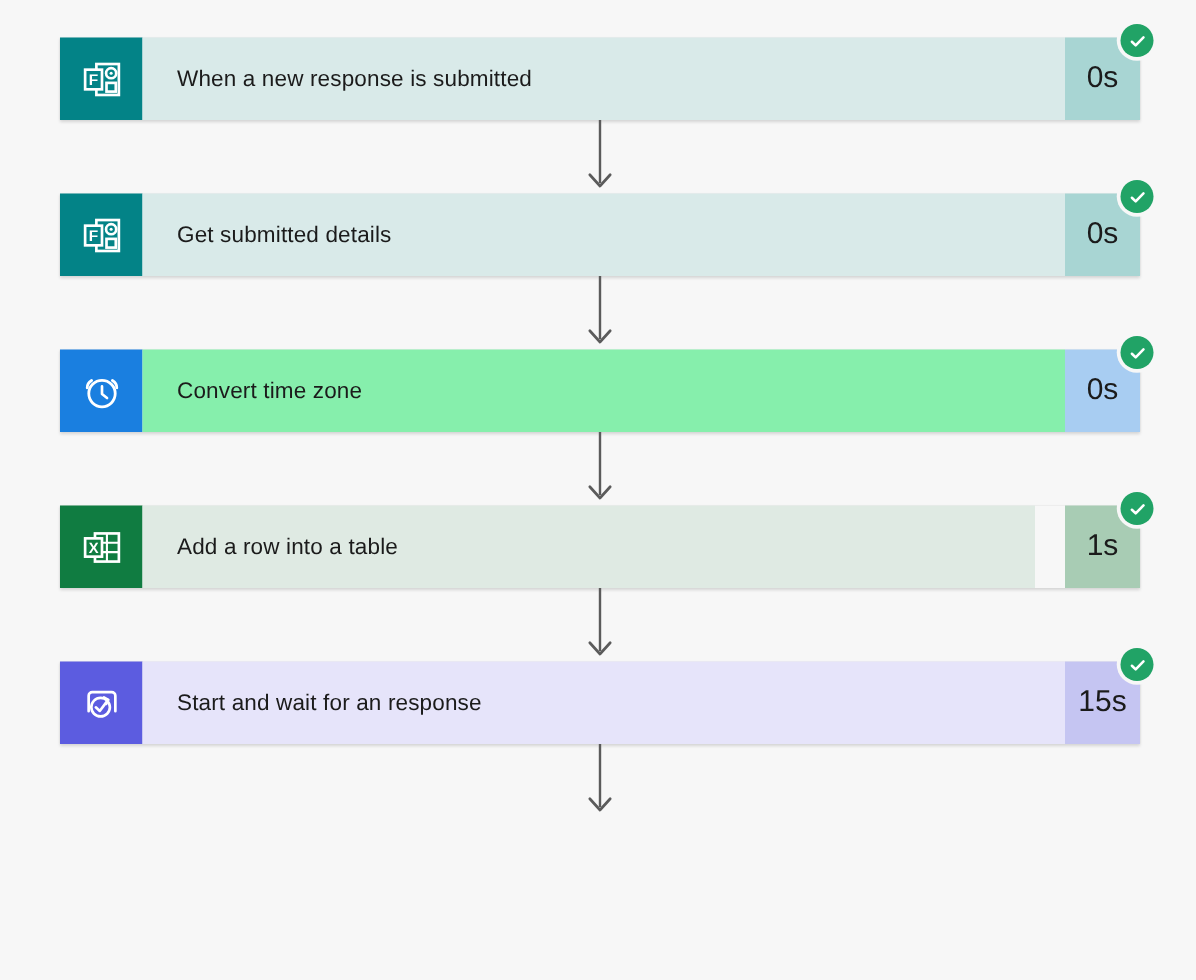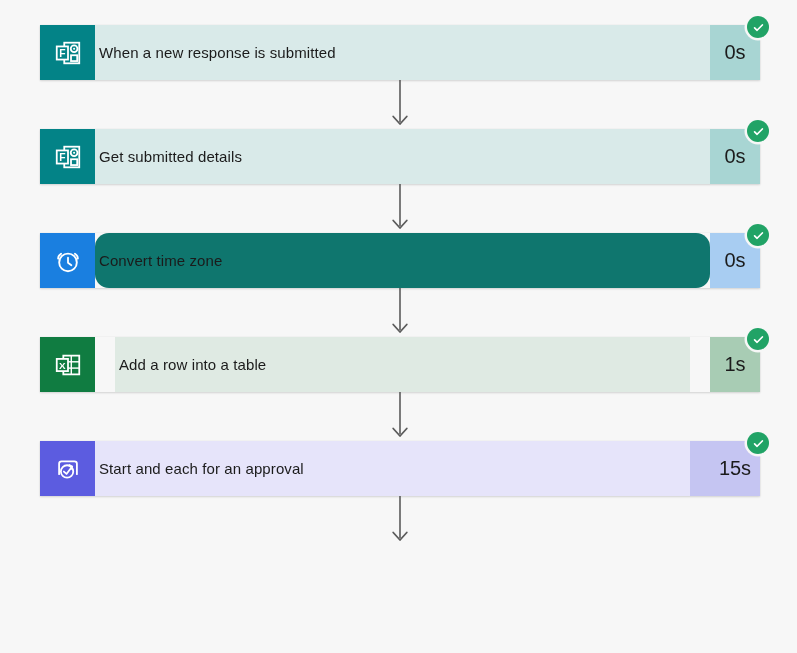--- a/index.html
+++ b/index.html
@@ -56,21 +56,21 @@
     display: flex;
     align-items: center;
     justify-content: center;
   }
   .card-icon svg { display: block; }
 
   .card-body {
     flex: 1 1 auto;
     display: flex;
     align-items: center;
-    padding-left: 4px;
+    padding-left: 23px;
     min-width: 0;
   }
 
   .card-title {
     font-size: 15px;
     color: #1b1b1b;
     letter-spacing: 0.1px;
     white-space: nowrap;
     overflow: hidden;
     text-overflow: ellipsis;
@@ -102,30 +102,30 @@
   .status-badge.succeeded { background: #21a366; }
   .status-badge.failed    { background: #d13438; }
   .status-badge svg { display: block; }
 
   
   .c-forms   .card-icon { background: #038387; }
   .c-forms   .card-body { background: #d9eae9; }
   .c-forms   .card-duration { background: #a8d5d3; }
 
   .c-clock   .card-icon { background: #1a7fe0; }
-  .c-clock   .card-body { background: #0f766e; border-radius: 14px; }
+  .c-clock   .card-body { background: #86efac; }
   .c-clock   .card-duration { background: #a8cdf2; }
 
   .c-excel   .card-icon { background: #107c41; }
-  .c-excel   .card-body { background: #dfeae3; margin-left: 20px; }
+  .c-excel   .card-body { background: #dfeae3; }
   .c-excel   .card-duration { background: #a8ccb4; margin-left: 20px; }
 
   .c-approve .card-icon { background: #5c5ce0; }
   .c-approve .card-body { background: #e6e4fa; }
-  .c-approve .card-duration { background: #c5c5f2; padding-left: 20px; }
+  .c-approve .card-duration { background: #c5c5f2; }
 
   .c-loop    .card-icon { background: #486ea3; }
   .c-loop    .card-body { background: #e5e8ee; }
   .c-loop    .card-duration { background: #bfc7d4; }
 </style>
 </head>
 <body>
 
 <div id="flow-canvas">
   <div class="flow-list">
@@ -247,21 +247,21 @@
     <div class="flow-card c-approve">
       <div class="card-icon">
         <svg width="30" height="30" viewBox="0 0 32 32" aria-hidden="true">
           <path d="M6.5 21.5 L6.5 10.5 A2.6 2.6 0 0 1 9.1 7.9 L22.9 7.9 A2.6 2.6 0 0 1 25.5 10.5 L25.5 21.5" fill="none" stroke="#ffffff" stroke-width="1.9" stroke-linecap="round"></path>
           <circle cx="15" cy="18.6" r="6.6" fill="none" stroke="#ffffff" stroke-width="1.9"></circle>
           <path d="M11.6 18.7 L14.4 21.3 L20.2 13.6" fill="none" stroke="#ffffff" stroke-width="1.9" stroke-linecap="round" stroke-linejoin="round"></path>
           <path d="M17.4 11.6 L20.6 13.3 L19.1 16.4" fill="none" stroke="#ffffff" stroke-width="1.7" stroke-linecap="round" stroke-linejoin="round"></path>
         </svg>
       </div>
       <div class="card-body">
-        <span class="card-title">Start and each for an approval</span>
+        <span class="card-title">Start and wait for an response</span>
       </div>
       <div class="card-duration">15s</div>
       <div class="status-badge succeeded">
         <svg width="13" height="13" viewBox="0 0 16 16" aria-hidden="true">
           <path d="M3.2 8.4 L6.3 11.4 L12.7 4.9" fill="none" stroke="#ffffff" stroke-width="2.1" stroke-linecap="round" stroke-linejoin="round"></path>
         </svg>
       </div>
     </div>
 
     <div class="connector">

